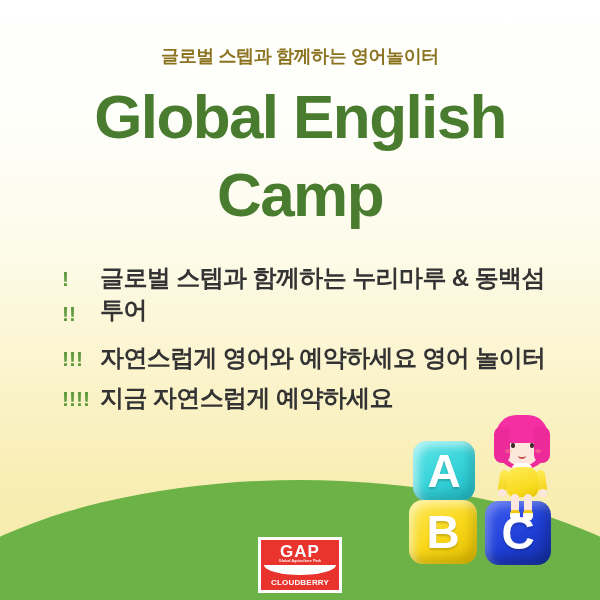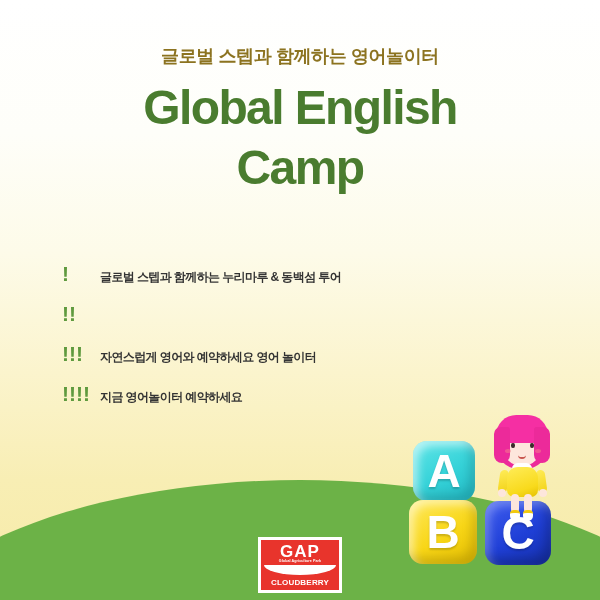--- a/index.html
+++ b/index.html
@@ -49,21 +49,21 @@
     letter-spacing: -0.4px;
     color: #8c7320;
   }
 
   .main-title {
     position: absolute;
     top: 78px;
     left: 0;
     width: 600px;
     text-align: center;
-    font-size: 48px;
+    font-size: 62px;
     line-height: 1.25;
     font-weight: 700;
     letter-spacing: -1.6px;
     color: #4a7c2f;
     white-space: pre-line;
   }
 
   
   .bullet-list {
     position: absolute;
@@ -78,21 +78,21 @@
   }
   .bullet-mark {
     flex: 0 0 auto;
     min-width: 38px;
     font-size: 21px;
     font-weight: 700;
     color: #5f9a3e;
     letter-spacing: 0px;
   }
   .bullet-text {
-    font-size: 12px;
+    font-size: 24px;
     font-weight: 700;
     letter-spacing: -0.6px;
     color: #333333;
   }
 
   
   .gap-logo {
     position: absolute;
     left: 258px;
     top: 537px;
@@ -301,21 +301,21 @@
       <span class="bullet-mark">!!</span>
     </div>
 
     <div class="bullet-row">
       <span class="bullet-mark">!!!</span>
       <span class="bullet-text">자연스럽게 영어와 예약하세요 영어 놀이터</span>
     </div>
 
     <div class="bullet-row">
       <span class="bullet-mark">!!!!</span>
-      <span class="bullet-text">지금 영어놀이터 예약하세요</span>
+      <span class="bullet-text">지금 자연스럽게 예약하세요</span>
     </div>
 
   </div>
 
   <div class="gap-logo">
     <div class="gap-inner">
       <div class="gap-word">GAP</div>
       <div class="gap-sub">Global Agriculture Park</div>
       <div class="gap-band"></div>
       <div class="gap-brand">CLOUDBERRY</div>

